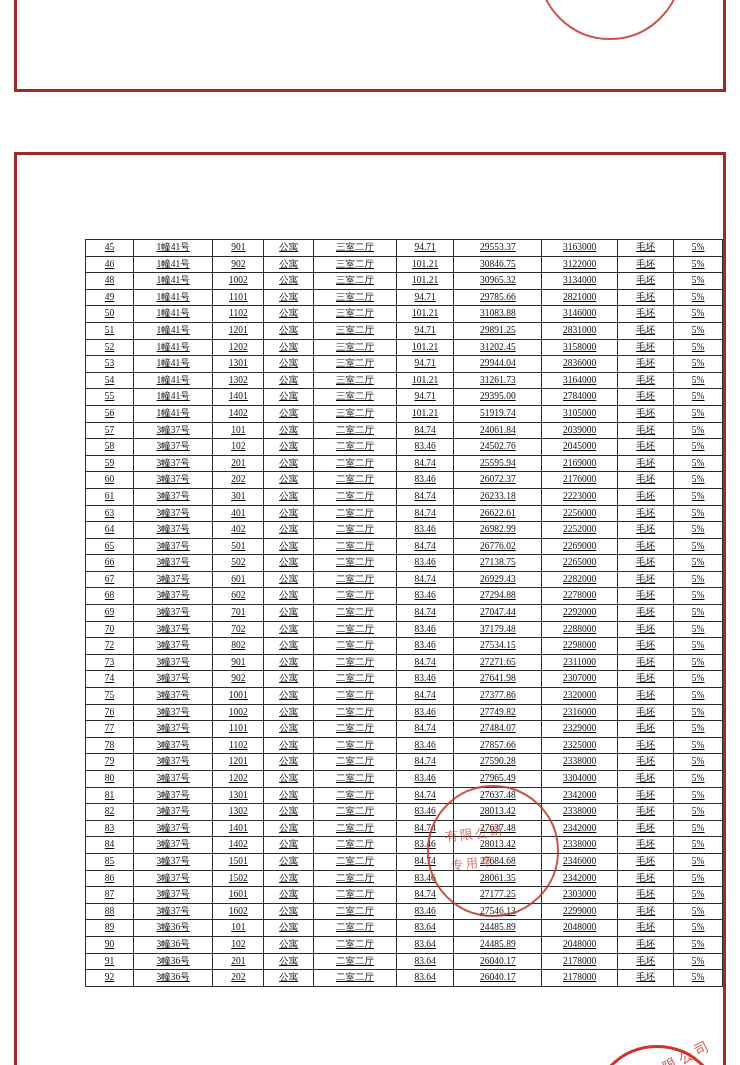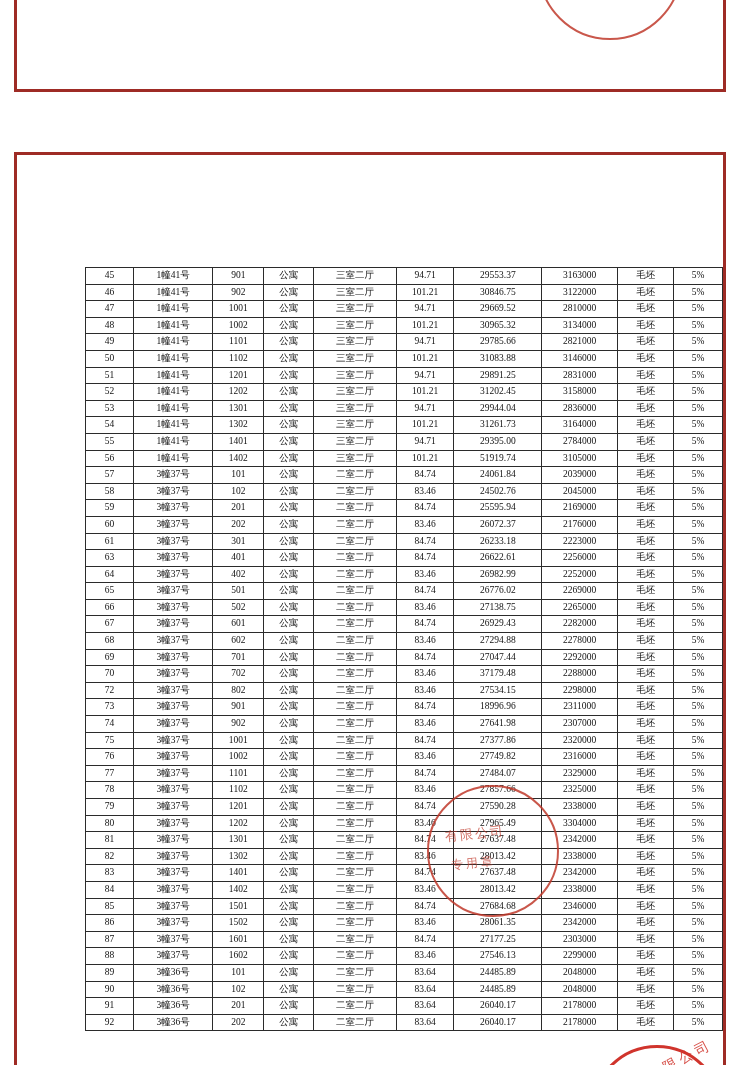--- a/index.html
+++ b/index.html
@@ -57,21 +57,21 @@
   col.c0 { width: 54px; }
   col.c1 { width: 86px; }
   col.c2 { width: 56px; }
   col.c3 { width: 54px; }
   col.c4 { width: 90px; }
   col.c5 { width: 62px; }
   col.c6 { width: 96px; }
   col.c7 { width: 82px; }
   col.c8 { width: 62px; }
   col.c9 { width: 54px; }
-  #bottom-table-wrap { left: 68px; top: 112px; }
+  #bottom-table-wrap { left: 68px; top: 84px; text-decoration: underline; }
 
   
   .seal {
     position: absolute;
     border-radius: 50%;
     pointer-events: none;
   }
   .seal-ring {
     border: 2.2px solid #c0392b;
     opacity: .85;
@@ -177,32 +177,20 @@
             <td>902</td>
             <td>公寓</td>
             <td>三室二厅</td>
             <td>101.21</td>
             <td>30846.75</td>
             <td>3122000</td>
             <td>毛坯</td>
             <td>5%</td>
           </tr>
           <tr>
-            <td>47</td>
-            <td>1幢41号</td>
-            <td>1001</td>
-            <td>公寓</td>
-            <td>三室二厅</td>
-            <td>94.71</td>
-            <td>29669.52</td>
-            <td>2810000</td>
-            <td>毛坯</td>
-            <td>5%</td>
-          </tr>
-          <tr>
             <td>48</td>
             <td>1幢41号</td>
             <td>1002</td>
             <td>公寓</td>
             <td>三室二厅</td>
             <td>101.21</td>
             <td>30965.32</td>
             <td>3134000</td>
             <td>毛坯</td>
             <td>5%</td>
@@ -471,21 +459,21 @@
             <td>毛坯</td>
             <td>5%</td>
           </tr>
           <tr>
             <td>73</td>
             <td>3幢37号</td>
             <td>901</td>
             <td>公寓</td>
             <td>二室二厅</td>
             <td>84.74</td>
-            <td>18996.96</td>
+            <td>27271.65</td>
             <td>2311000</td>
             <td>毛坯</td>
             <td>5%</td>
           </tr>
           <tr>
             <td>74</td>
             <td>3幢37号</td>
             <td>902</td>
             <td>公寓</td>
             <td>二室二厅</td>

